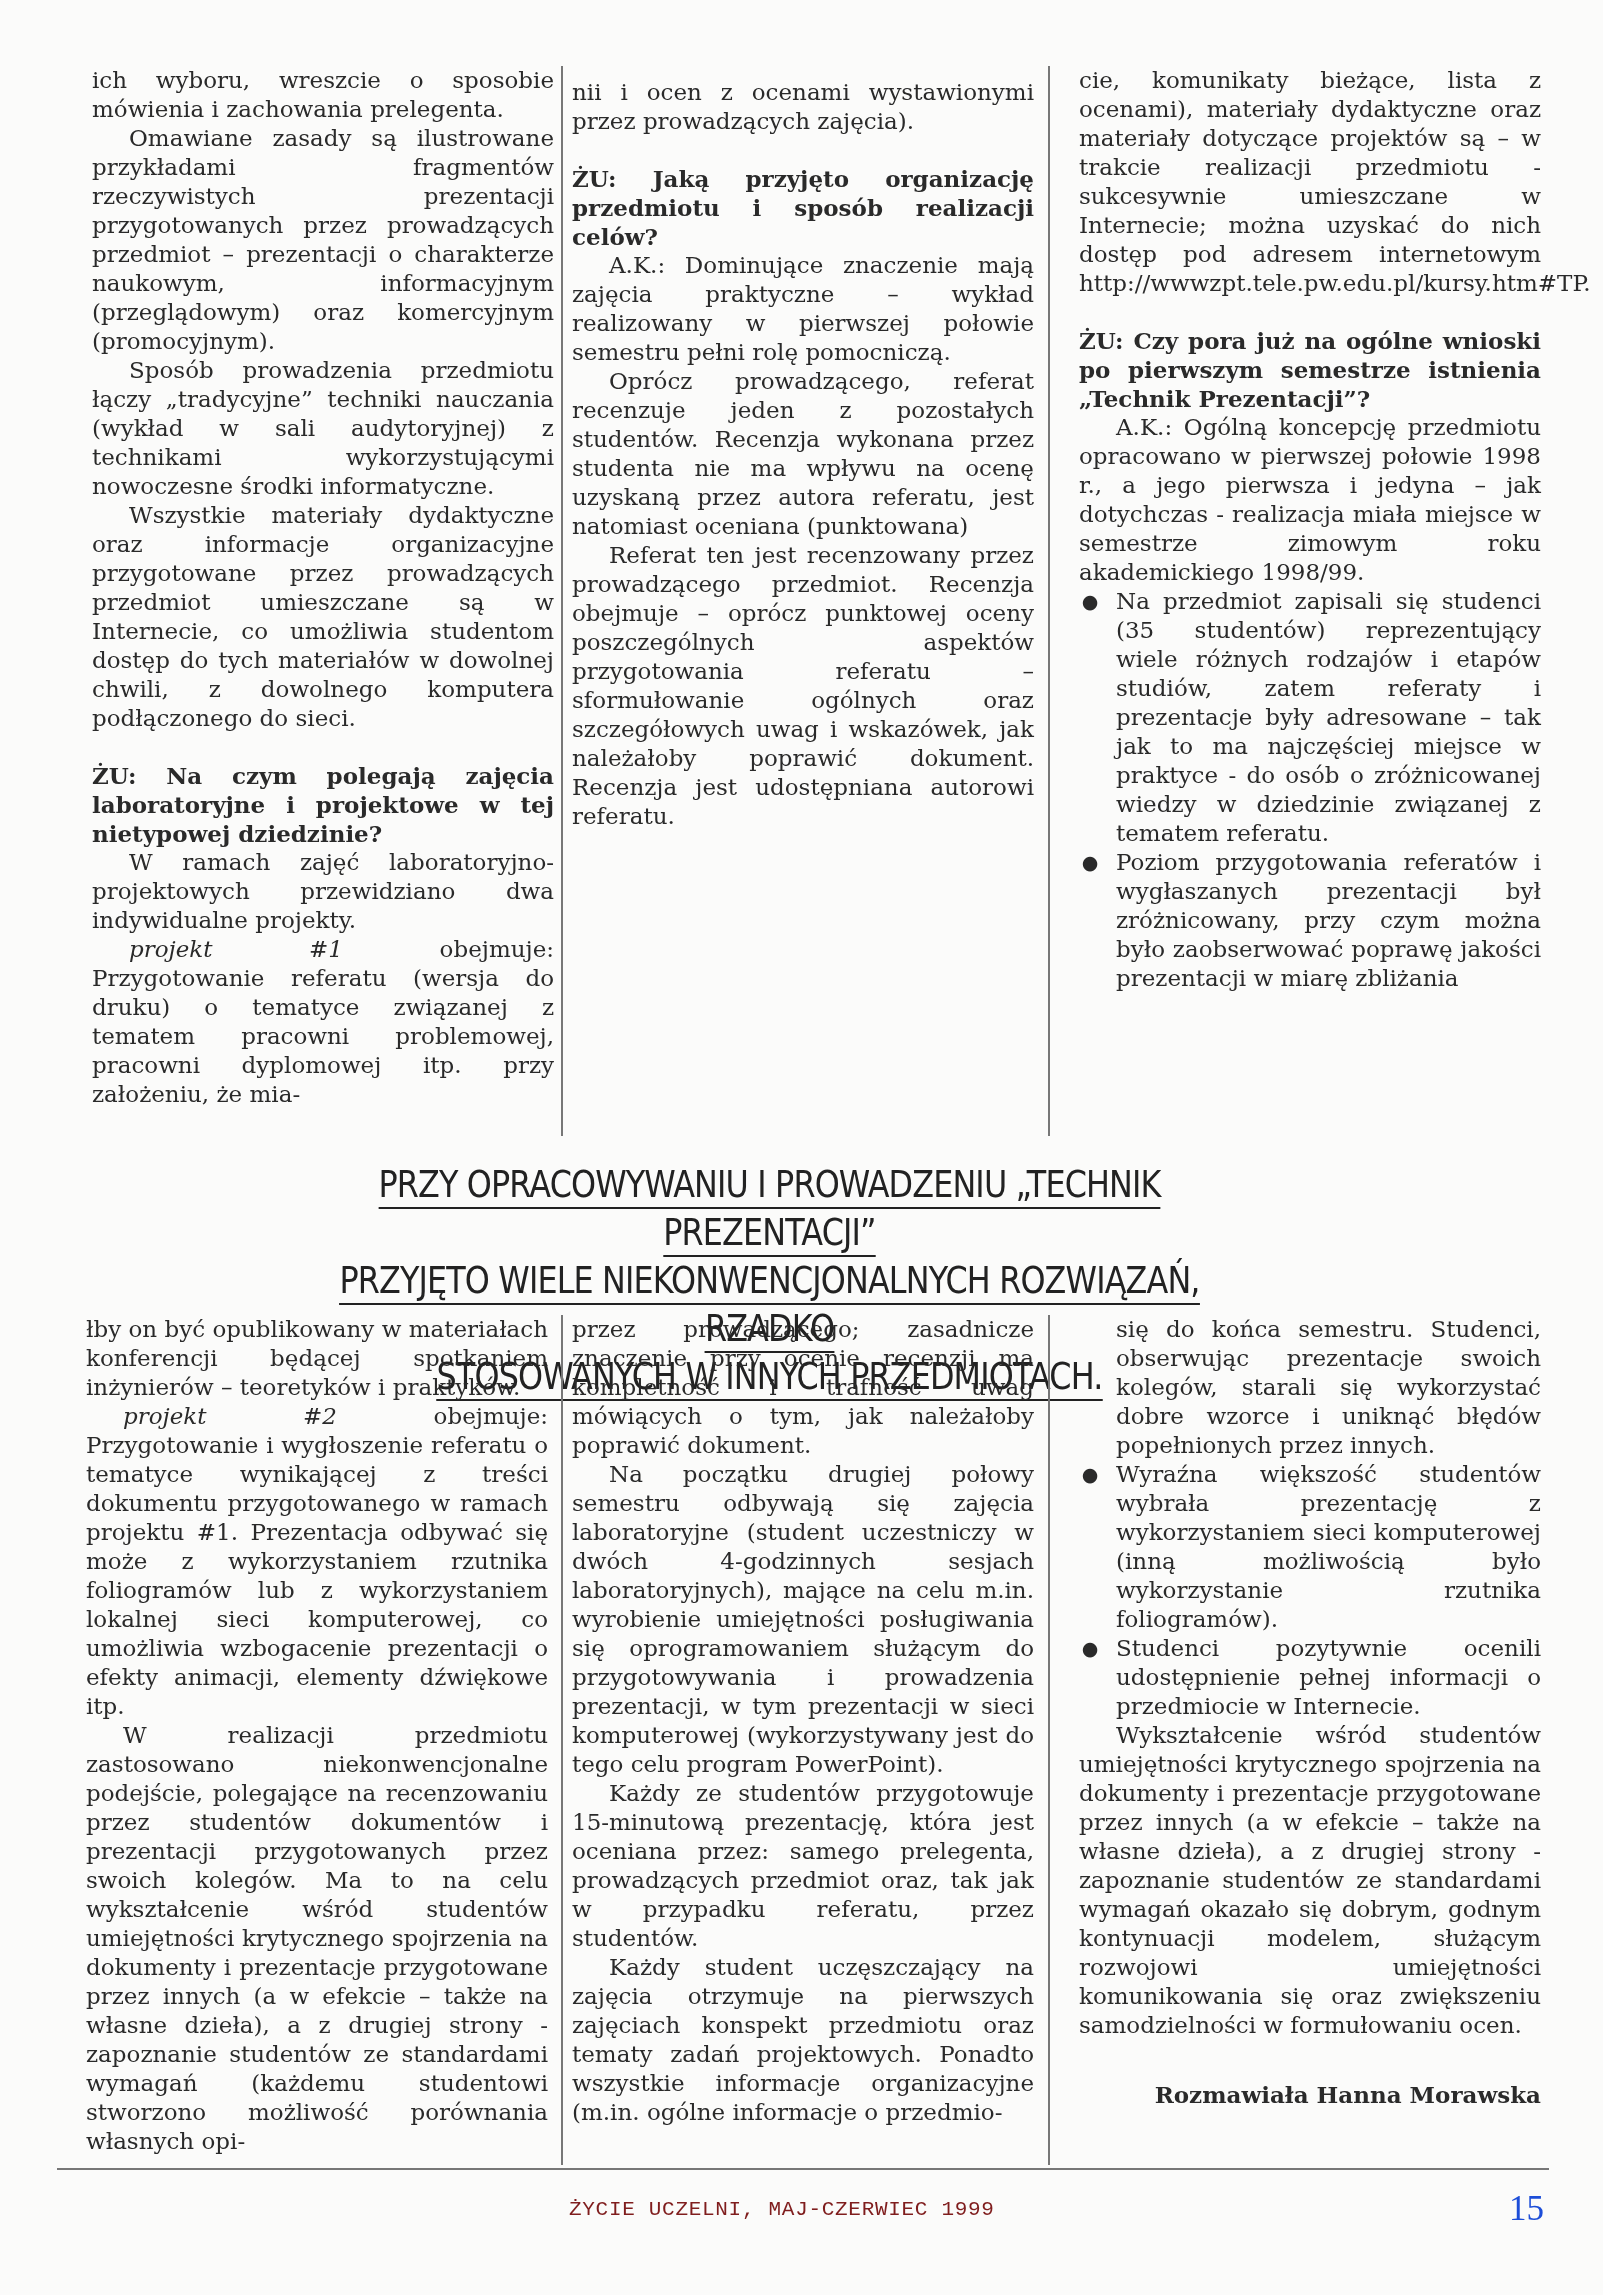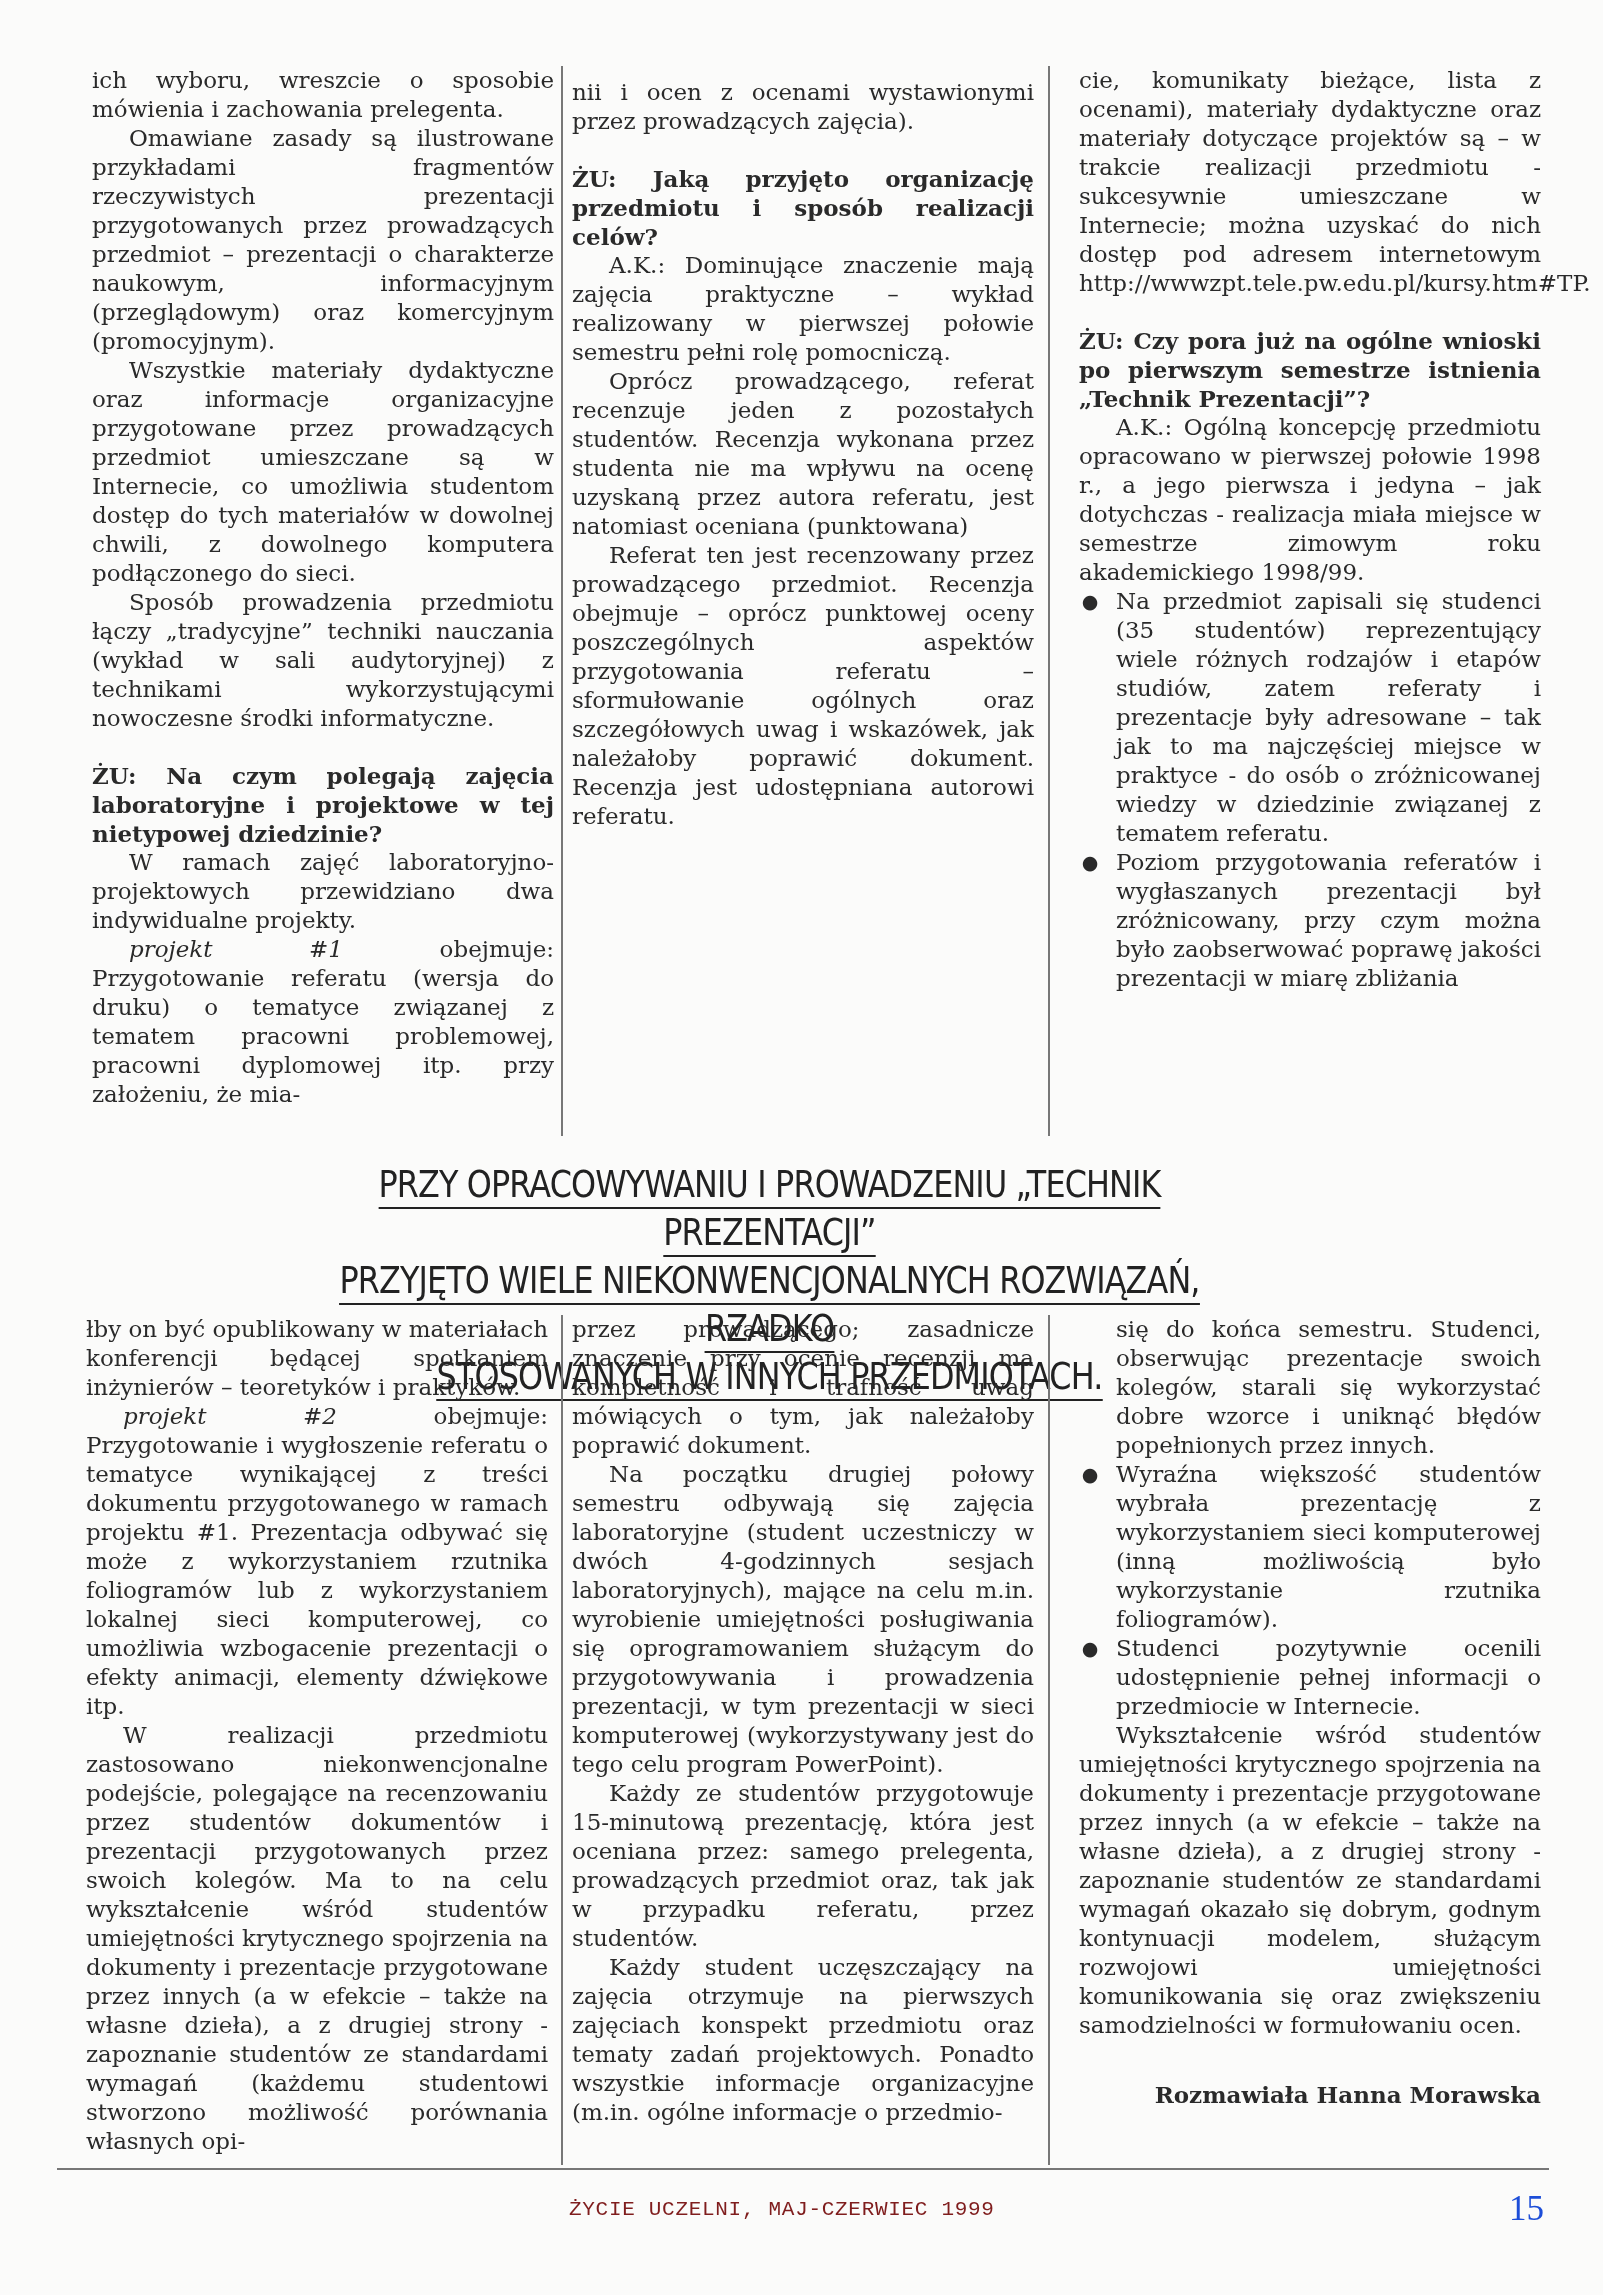--- a/index.html
+++ b/index.html
@@ -28,22 +28,22 @@
   #footer { position:absolute; left:569px; top:2198px; font-family:Liberation Mono, monospace; font-size:21px; color:#7f1d1d; letter-spacing:0.7px; }
   #pagenum { position:absolute; left:1509px; top:2189px; font-family:"Liberation Serif", serif; font-size:35px; color:#1d4ed8; }
   #byline { font-weight:bold; text-align:right; margin-top:40px !important; }
 </style>
 </head>
 <body>
 
 <div id="c1" class="col">
     <p>ich wyboru, wreszcie o sposobie mówienia i zachowania prelegenta.</p>
     <p class="ind">Omawiane zasady są ilustrowane przykładami fragmentów rzeczywistych prezentacji przygotowanych przez prowadzących przedmiot – prezentacji o charakterze naukowym, informacyjnym (przeglądowym) oraz komercyjnym (promocyjnym).</p>
+    <p class="ind">Sposób prowadzenia przedmiotu łączy „tradycyjne” techniki nauczania (wykład w sali audytoryjnej) z technikami wykorzystującymi nowoczesne środki informatyczne.</p>
     <p class="ind">Wszystkie materiały dydaktyczne oraz informacje organizacyjne przygotowane przez prowadzących przedmiot umieszczane są w Internecie, co umożliwia studentom dostęp do tych materiałów w dowolnej chwili, z dowolnego komputera podłączonego do sieci.</p>
-    <p class="ind">Sposób prowadzenia przedmiotu łączy „tradycyjne” techniki nauczania (wykład w sali audytoryjnej) z technikami wykorzystującymi nowoczesne środki informatyczne.</p>
     <p class="q">ŻU: Na czym polegają zajęcia laboratoryjne i projektowe w tej nietypowej dziedzinie?</p>
     <p class="ind">W ramach zajęć laboratoryjno-projektowych przewidziano dwa indywidualne projekty.</p>
     <p class="ind"><span class="it">projekt #1</span><span> obejmuje: Przygotowanie referatu (wersja do druku) o tematyce związanej z tematem pracowni problemowej, pracowni dyplomowej itp. przy założeniu, że mia-</span></p>
   </div>
 <div class="rule-v" style="left:561px; top:66px; height:1070px;"></div>
 <div id="c2" class="col">
     <p>nii i ocen z ocenami wystawionymi przez prowadzących zajęcia).</p>
     <p class="q">ŻU: Jaką przyjęto organizację przedmiotu i sposób realizacji celów?</p>
     <p class="ind"><span class="bold">A.K.</span><span>: Dominujące znaczenie mają zajęcia praktyczne – wykład realizowany w pierwszej połowie semestru pełni rolę pomocniczą.</span></p>
     <p class="ind">Oprócz prowadzącego, referat recenzuje jeden z pozostałych studentów. Recenzja wykonana przez studenta nie ma wpływu na ocenę uzyskaną przez autora referatu, jest natomiast oceniana (punktowana)</p>

